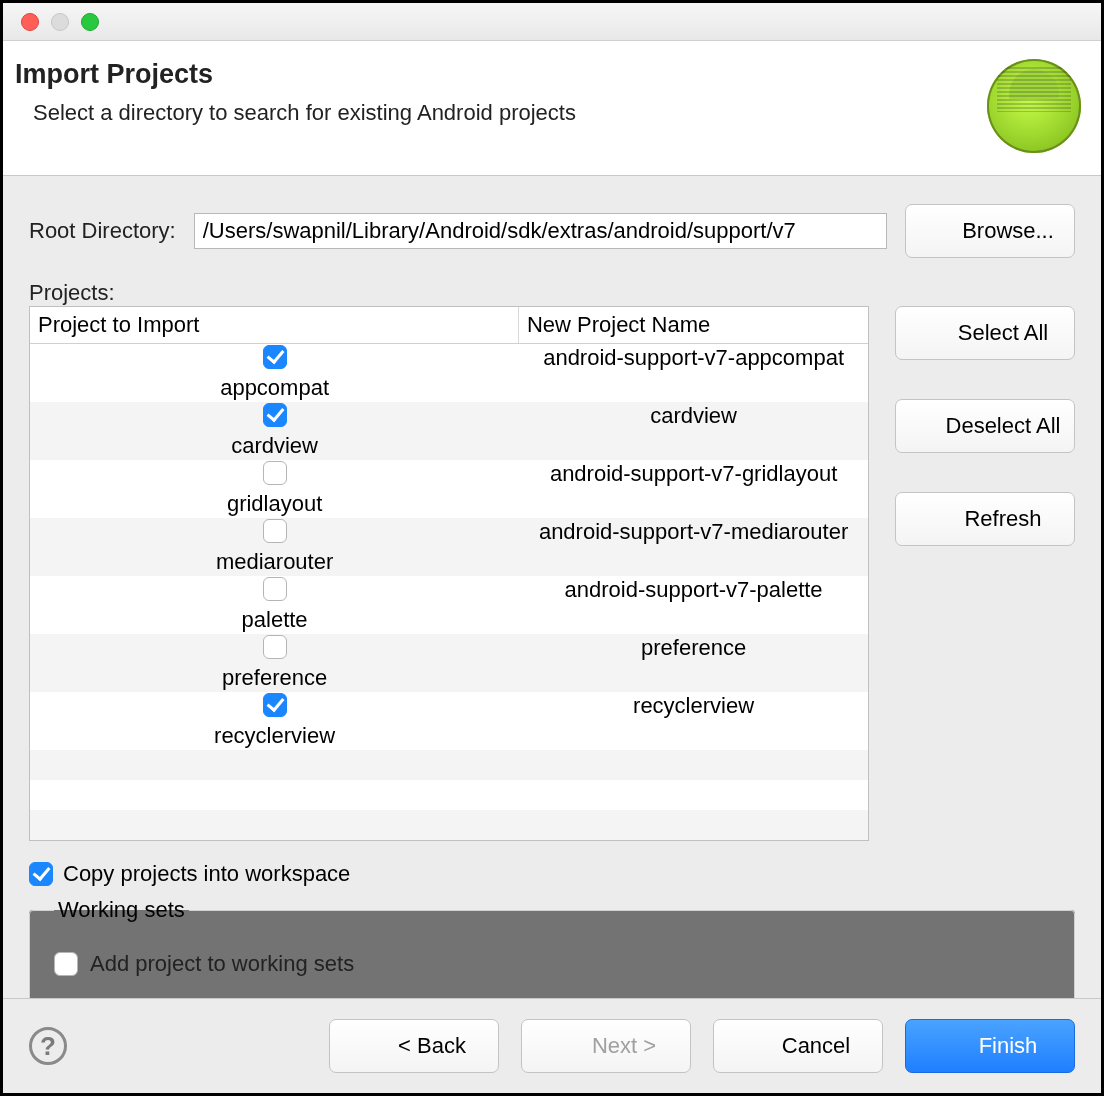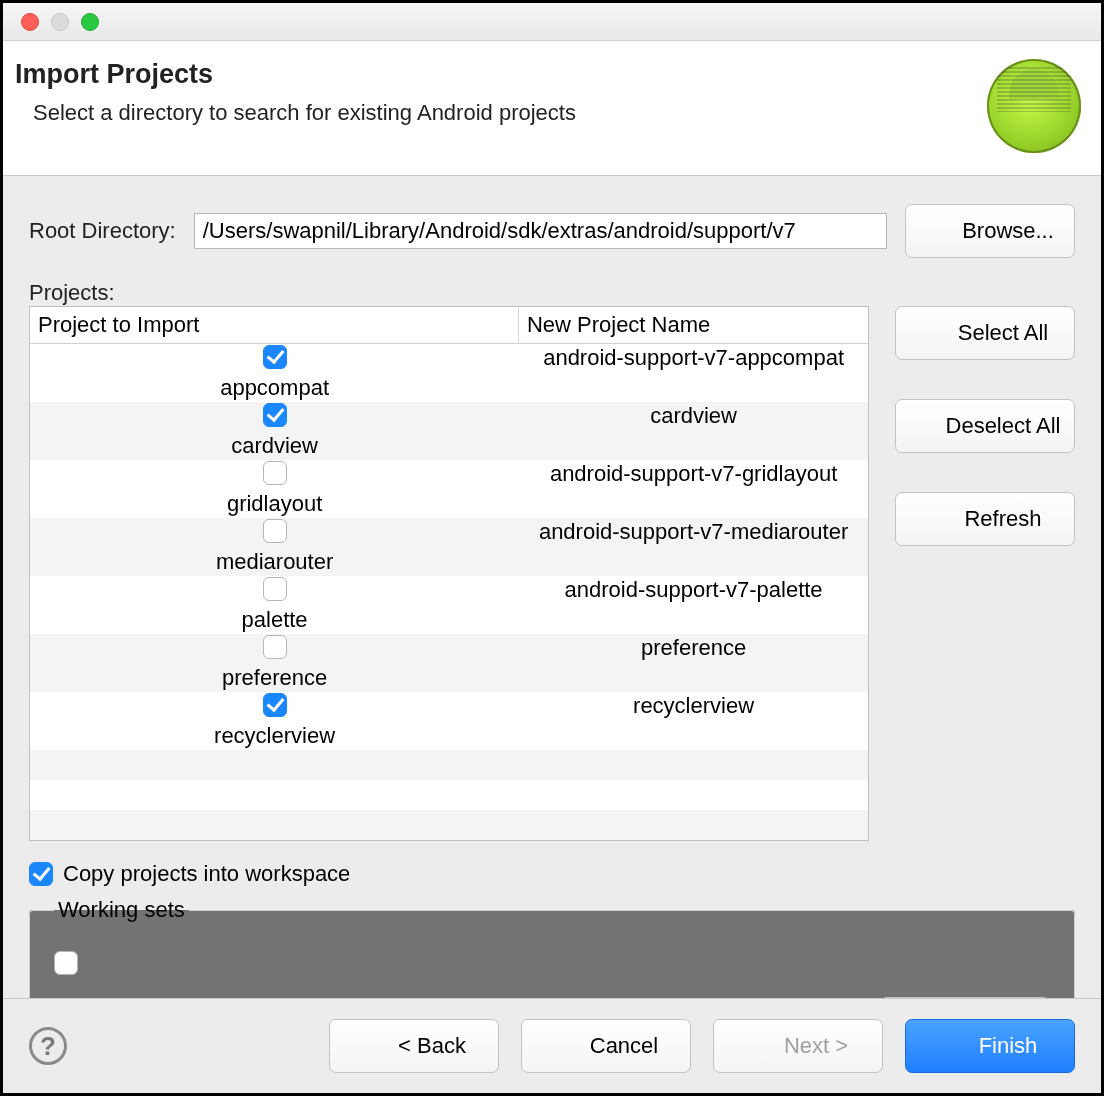--- a/index.html
+++ b/index.html
@@ -232,29 +232,30 @@
 
   <div class="copy-row">
     <span class="cb checked"></span>
     <span>Copy projects into workspace</span>
   </div>
 
   <fieldset class="working-sets">
     <legend>Working sets</legend>
     <div style="display:flex; align-items:center; gap:12px;">
       <span class="cb"></span>
+      <span class="label">Add project to working sets</span>
     </div>
     <div class="ws-row">
       <span class="label">Working sets:</span>
       <div class="combo"></div>
       <button class="btn disabled" style="min-width:170px;">Select...</button>
     </div>
   </fieldset>
 </div>
 
 <div class="footer">
   <div class="help-icon">?</div>
   <div class="footer-spacer"></div>
   <button class="btn">&lt; Back</button>
+  <button class="btn disabled">Next &gt;</button>
   <button class="btn">Cancel</button>
-  <button class="btn disabled">Next &gt;</button>
   <button class="btn primary">Finish</button>
 </div>
 
 </body></html>

